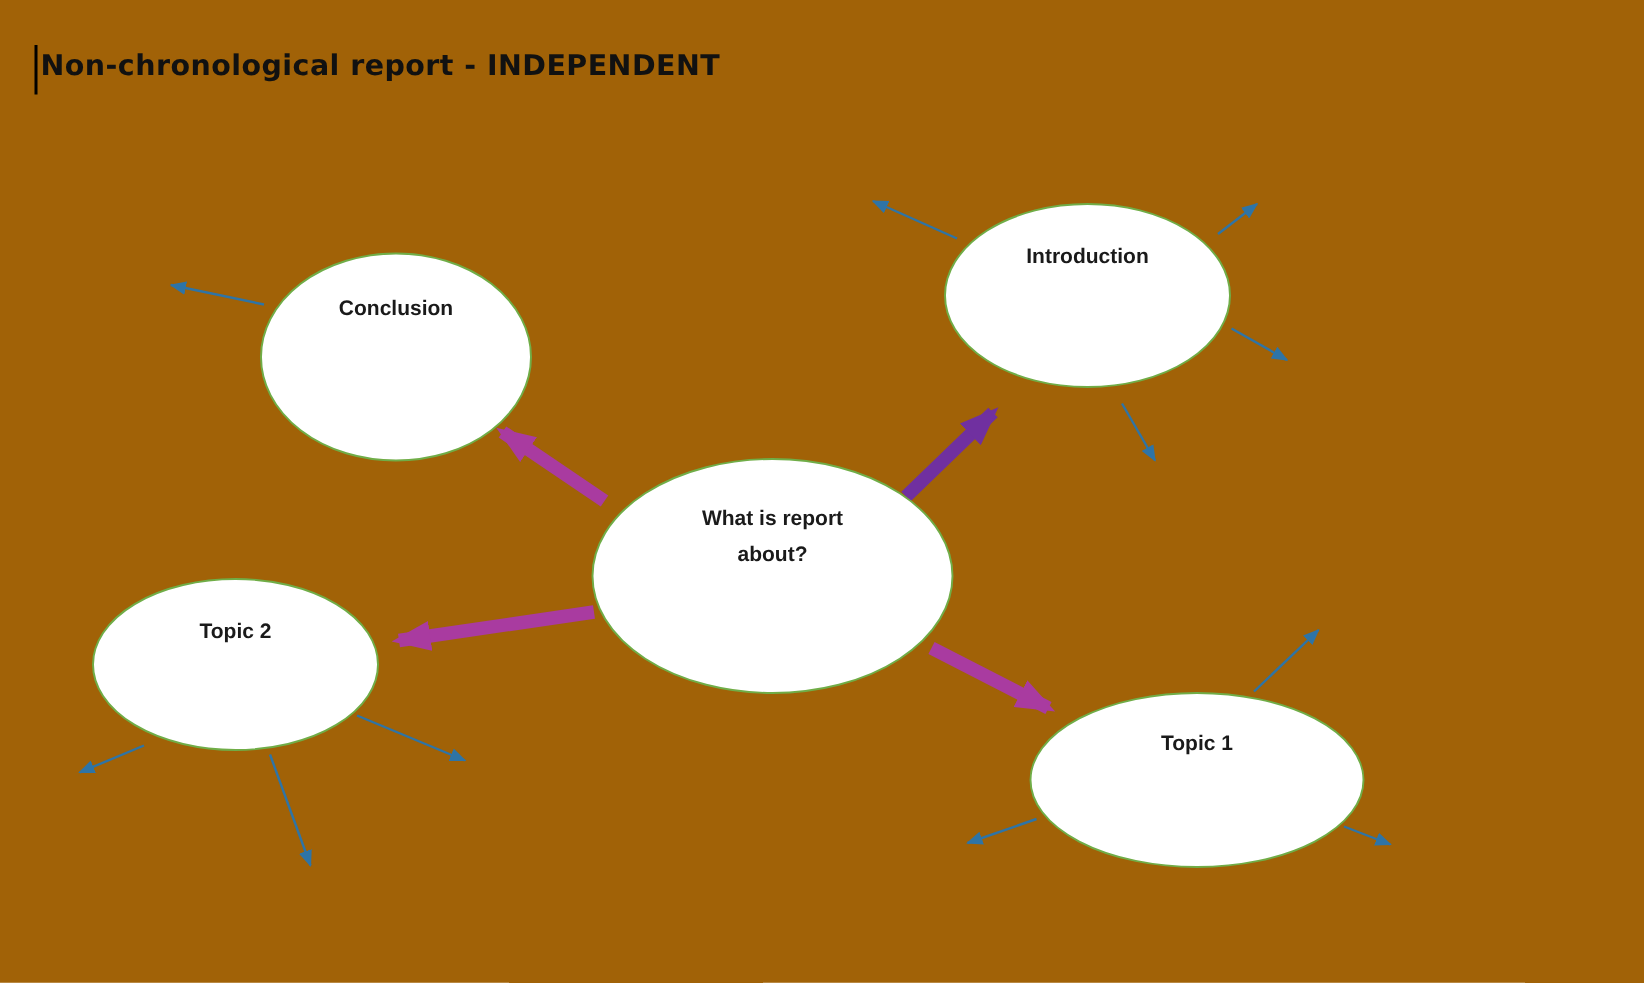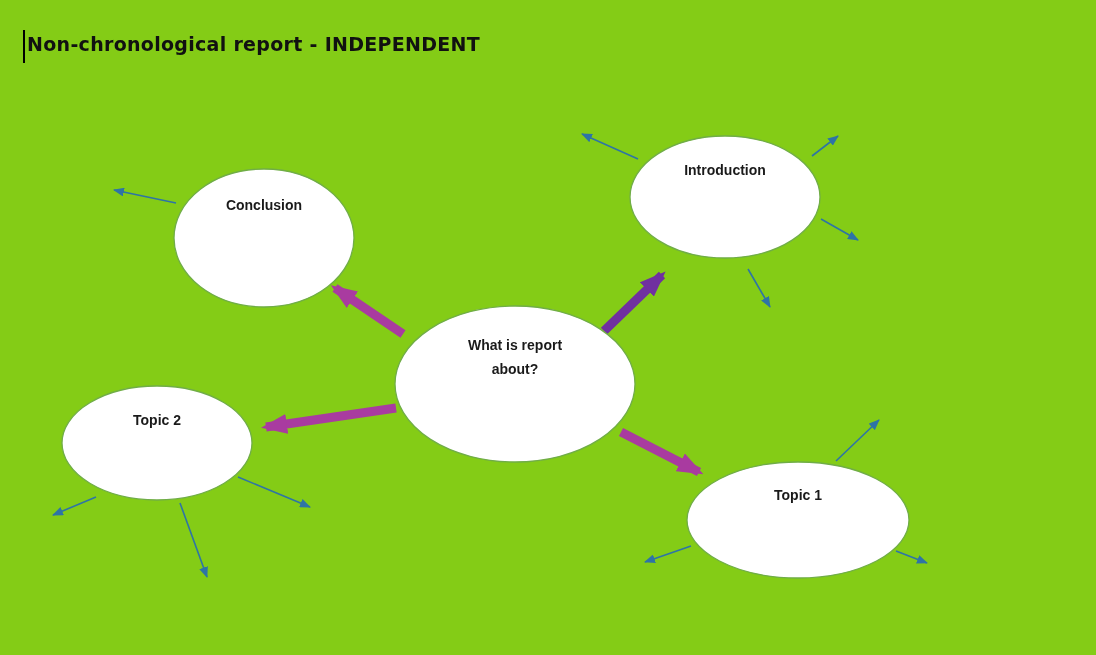--- a/index.html
+++ b/index.html
@@ -2,21 +2,21 @@
 <html><head>
 <meta charset="utf-8">
 <style>
   html, body { margin: 0; padding: 0; }
   body {
     width: 1096px; height: 655px;
     background: #ffffff;
     font-family: "Liberation Sans", sans-serif;
     overflow: hidden;
   }
-  .page { position: relative; width: 1096px; height: 655px; background: #84cc16; }
+  .page { position: relative; width: 1096px; height: 655px; background: #a16207; }
   .title-row { position: absolute; left: 0; top: 0; width: 1096px; height: 70px; }
   .caret {
     position: absolute; left: 23px; top: 30px;
     width: 1.5px; height: 33px; background: #000000;
   }
   .title {
     position: absolute; left: 27px; top: 33px; margin: 0;
     font-family: "DejaVu Sans", sans-serif;
     font-size: 19px; font-weight: 700; color: #111111;
     letter-spacing: 0.3px; white-space: nowrap;

